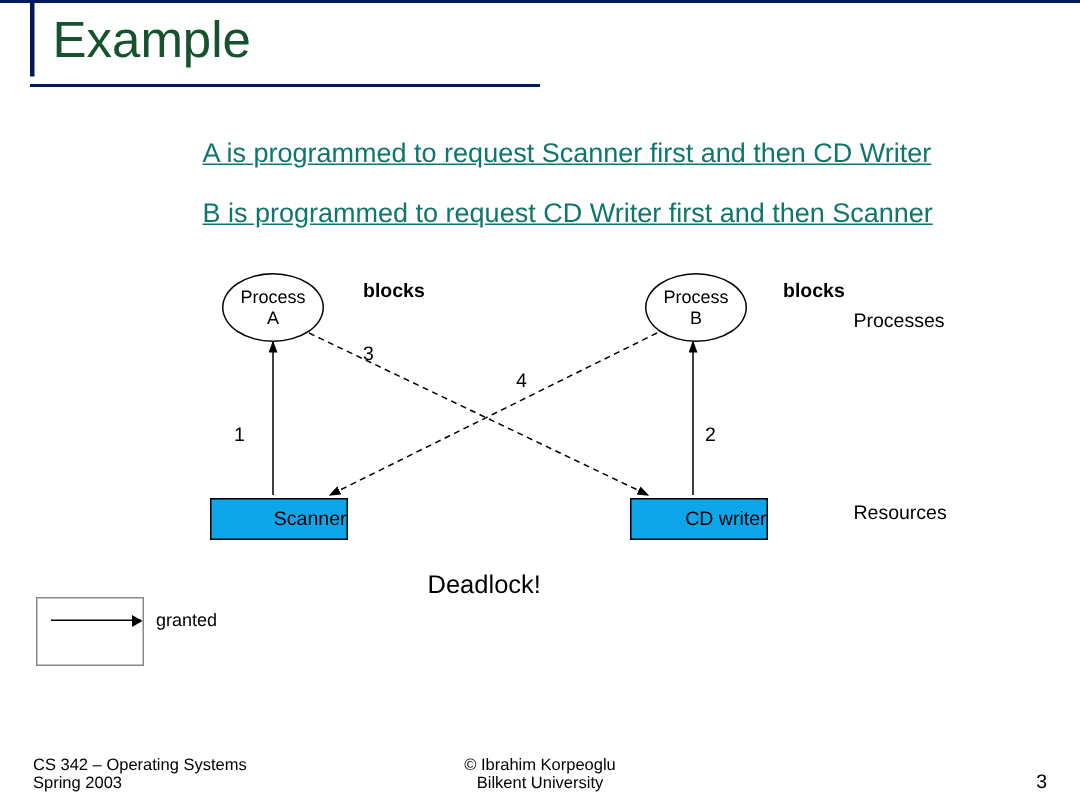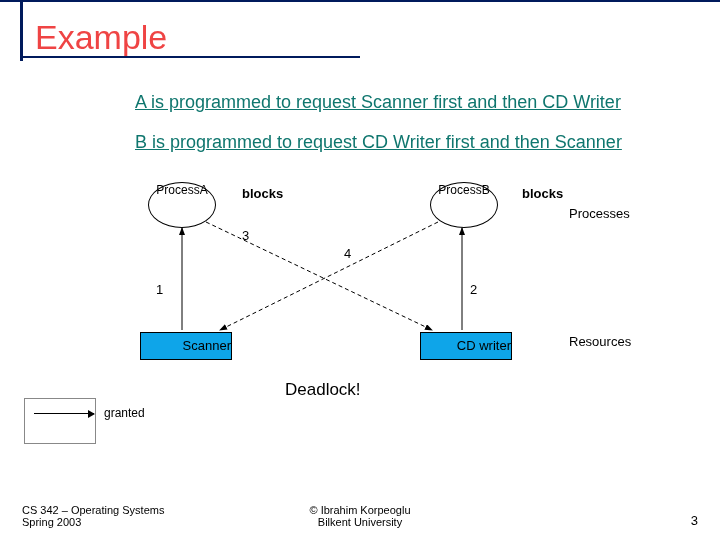--- a/index.html
+++ b/index.html
@@ -14,22 +14,22 @@
   }
   .title-wrap {
     position: absolute;
     left: 20px;
     top: 0;
     border-left: 3px solid #001a5c;
     padding-left: 12px;
   }
   .title {
     font-size: 34px;
-    color: #ef4444;
-    margin: 16px 0 4px 0;
+    color: #14532d;
+    margin: 6px 0 4px 0;
     font-weight: normal;
     text-align: center;
   }
   .title-underline {
     position: absolute;
     left: 20px;
     top: 54px;
     width: 340px;
     border-bottom: 2px solid #001a5c;
   }
@@ -45,21 +45,21 @@
 
   .stage { position: absolute; left: 0; top: 160px; width: 720px; height: 260px; }
 
   .proc {
     position: absolute;
     width: 66px; height: 44px;
     border: 1px solid #000;
     border-radius: 50%;
     font-size: 12px;
     text-align: center;
-    display: flex; justify-content: center;
+    display: flex; flex-direction: column; justify-content: center;
     background: #fff;
   }
   .procA { left: 148px; top: 20px; }
   .procB { left: 430px; top: 20px; }
 
   .res {
     position: absolute;
     width: 90px; height: 26px;
     border: 1px solid #000;
     font-size: 13px;

